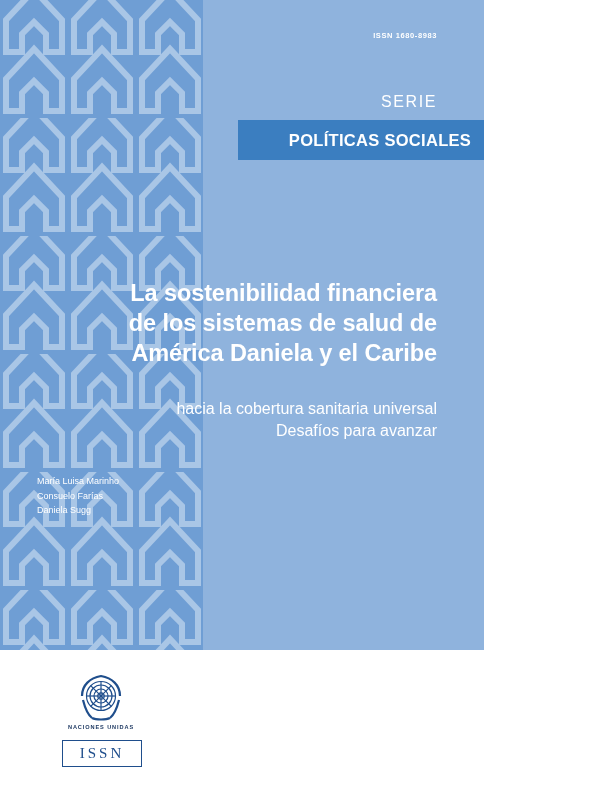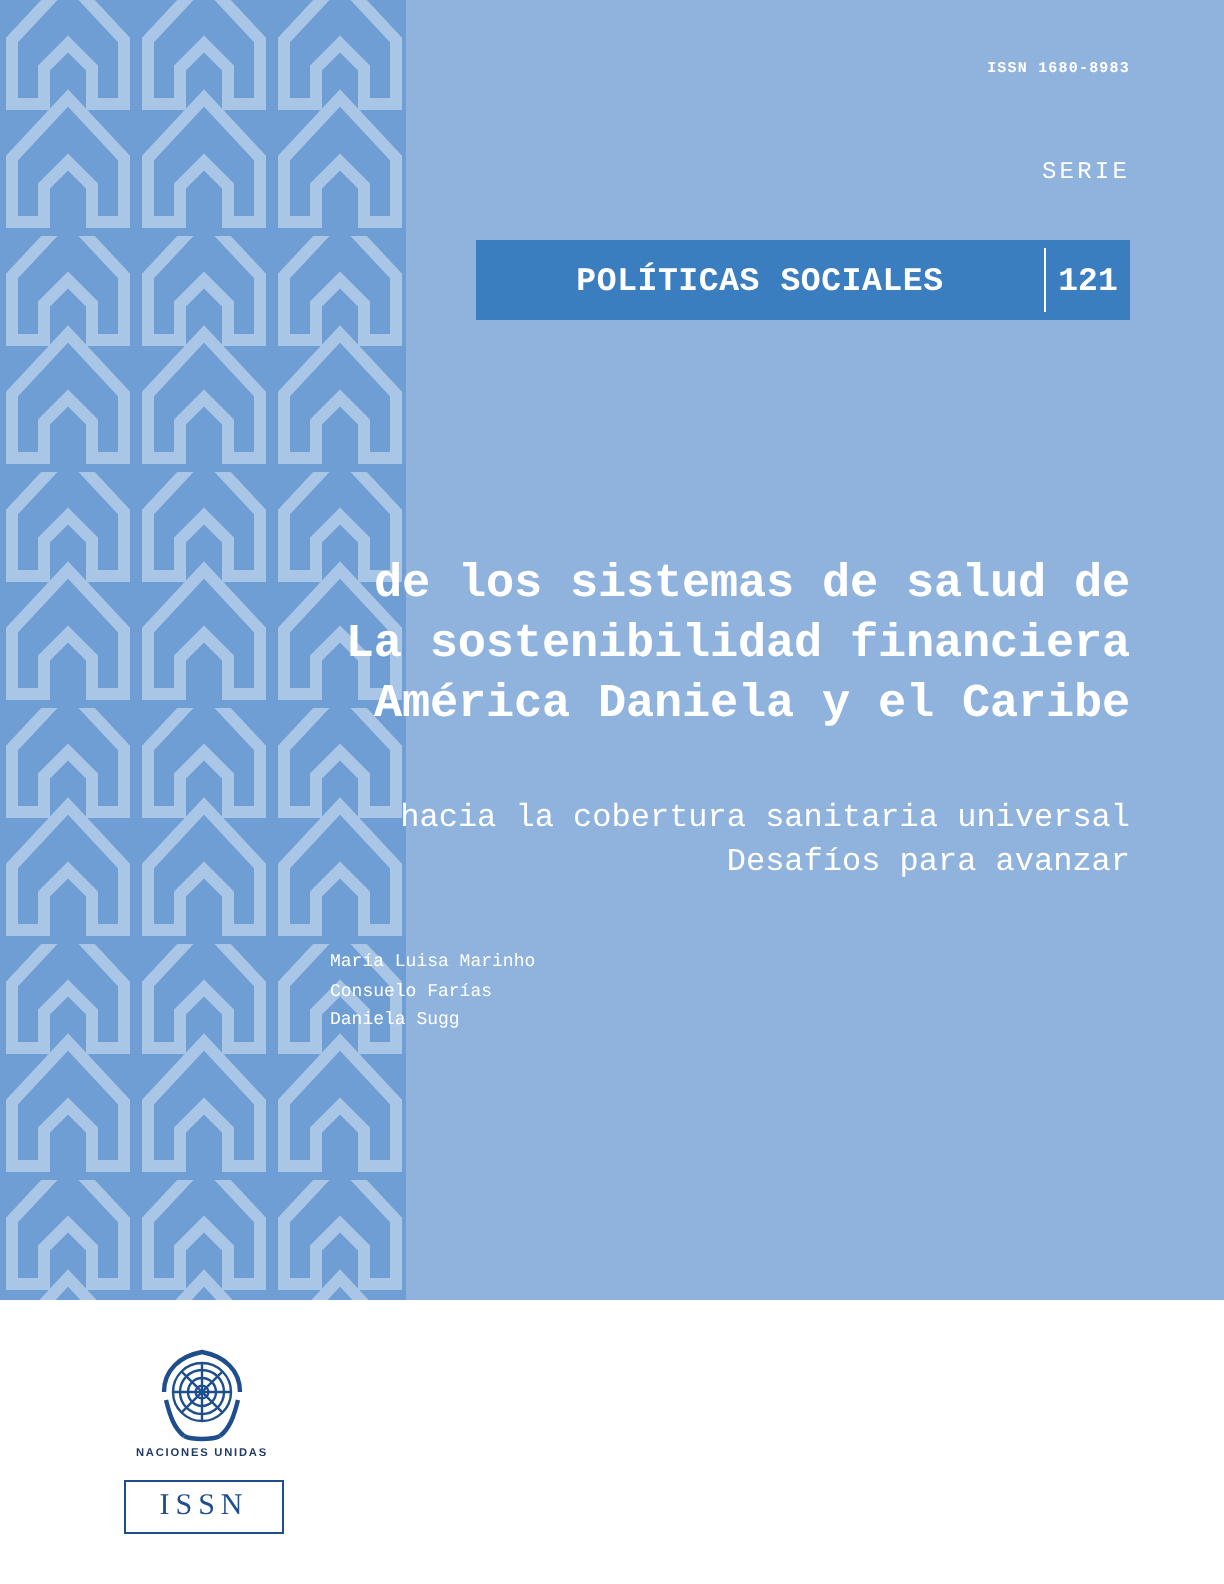--- a/index.html
+++ b/index.html
@@ -17,25 +17,24 @@
     position: relative;
     width: 612px;
     height: 792px;
     background: #ffffff;
   }
   
   .cover-panel {
     position: absolute;
     left: 0;
     top: 0;
-    width: 612px;
+    width: 484px;
     height: 650px;
     background: #8fb3dd;
     overflow: hidden;
-    font-family: Liberation Mono, monospace;
   }
   
   .pattern-band {
     position: absolute;
     left: 0;
     top: 0;
     width: 203px;
     height: 650px;
     overflow: hidden;
     background: #6f9ed4;
@@ -51,22 +50,22 @@
     font-size: 7.5px;
     letter-spacing: 0.6px;
     color: #ffffff;
     font-weight: bold;
     text-align: right;
   }
   
   .serie-label {
     position: absolute;
     right: 47px;
-    top: 79px;
-    font-size: 12px;
+    top: 93px;
+    font-size: 16px;
     letter-spacing: 1.6px;
     color: #ffffff;
     text-align: right;
   }
   
   .series-bar {
     position: absolute;
     left: 238px;
     top: 120px;
     width: 327px;
@@ -211,22 +210,22 @@
 
     <div class="serie-label">SERIE</div>
 
     <div class="series-bar">
       <div class="series-name">POLÍTICAS SOCIALES</div>
       <div class="series-divider"></div>
       <div class="series-number">121</div>
     </div>
 
     <div class="title-block">
+      <div class="title-line">La sostenibilidad financiera</div>
       <div class="title-line">de los sistemas de salud de</div>
-      <div class="title-line">La sostenibilidad financiera</div>
       <div class="title-line">América Daniela y el Caribe</div>
     </div>
 
     <div class="subtitle-block">
       <div class="subtitle-line">hacia la cobertura sanitaria universal</div>
       <div class="subtitle-line">Desafíos para avanzar</div>
     </div>
 
     <div class="authors-block">
       <div class="author-line">María Luisa Marinho</div>

